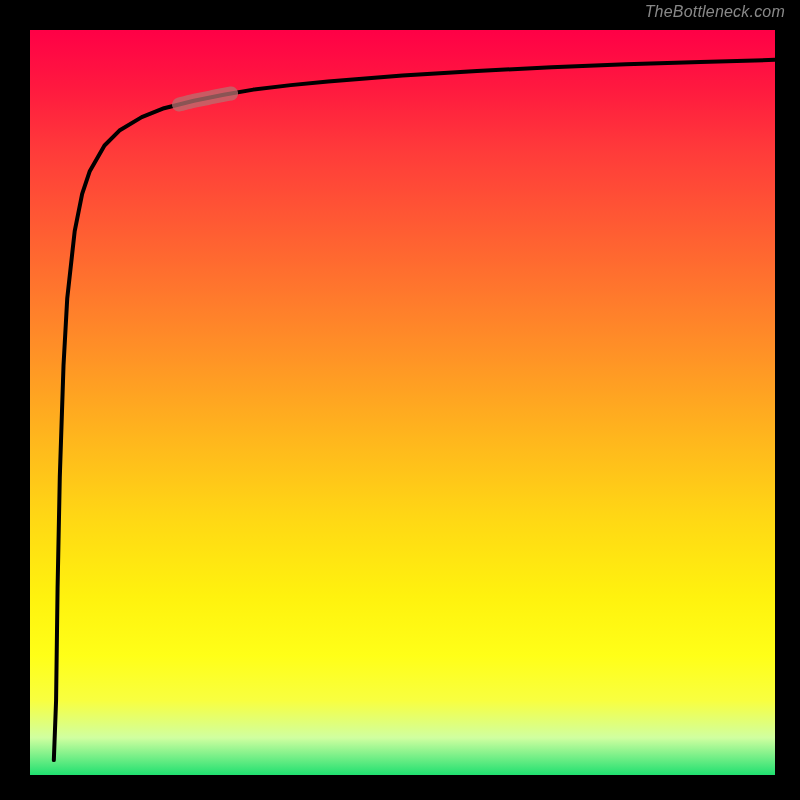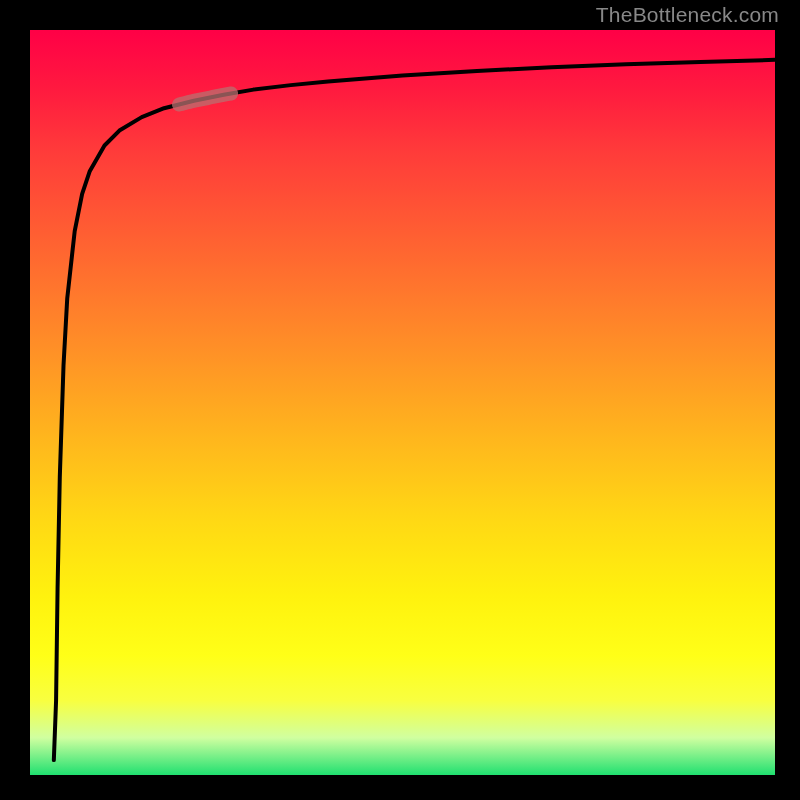--- a/index.html
+++ b/index.html
@@ -37,24 +37,25 @@
     position: absolute;
     left: 30px;
     top: 30px;
     width: 745px;
     height: 745px;
     pointer-events: none;
   }
   .attribution {
     position: absolute;
     top: 3px;
-    right: 21px;
+    right: 15px;
     color: #888;
-    font-size: 21px;
+    font-size: 16px;
     letter-spacing: 0.2px;
+    font-style: italic;
   }
 </style>
 </head>
 <body>
 
 <div class="plot-area"></div>
 
 <svg class="curve-svg" viewBox="0 0 745 745" preserveAspectRatio="none">
   <path id="curve-path" fill="none" stroke-linejoin="round" stroke-linecap="round" d="M23.84 730.10 L26.08 670.50 L27.57 558.75 L29.80 447.00 L33.52 335.25 L37.25 268.20 L44.70 201.15 L52.15 163.90 L59.60 141.55 L74.50 115.48 L89.40 100.58 L111.75 87.16 L134.10 78.23 L163.90 70.77 L193.70 64.82 L223.50 59.60 L260.75 55.13 L298.00 51.41 L372.50 45.44 L447.00 40.98 L521.50 37.25 L596.00 34.27 L670.50 32.03 L745.00 29.80" stroke="#000000" stroke-width="4"></path>
   <path id="highlight-path" fill="none" stroke-linecap="round" d="M149.00 74.50 L151.61 73.85 L154.22 73.20 L156.82 72.54 L159.43 71.89 L162.04 71.24 L164.65 70.63 L167.25 70.10 L169.86 69.58 L172.47 69.06 L175.07 68.54 L177.68 68.02 L180.29 67.50 L182.90 66.98 L185.50 66.45 L188.11 65.93 L190.72 65.41 L193.33 64.89 L195.94 64.42 L198.54 63.97 L201.15 63.51" stroke="#b87070" stroke-width="14" opacity="0.75"></path>

